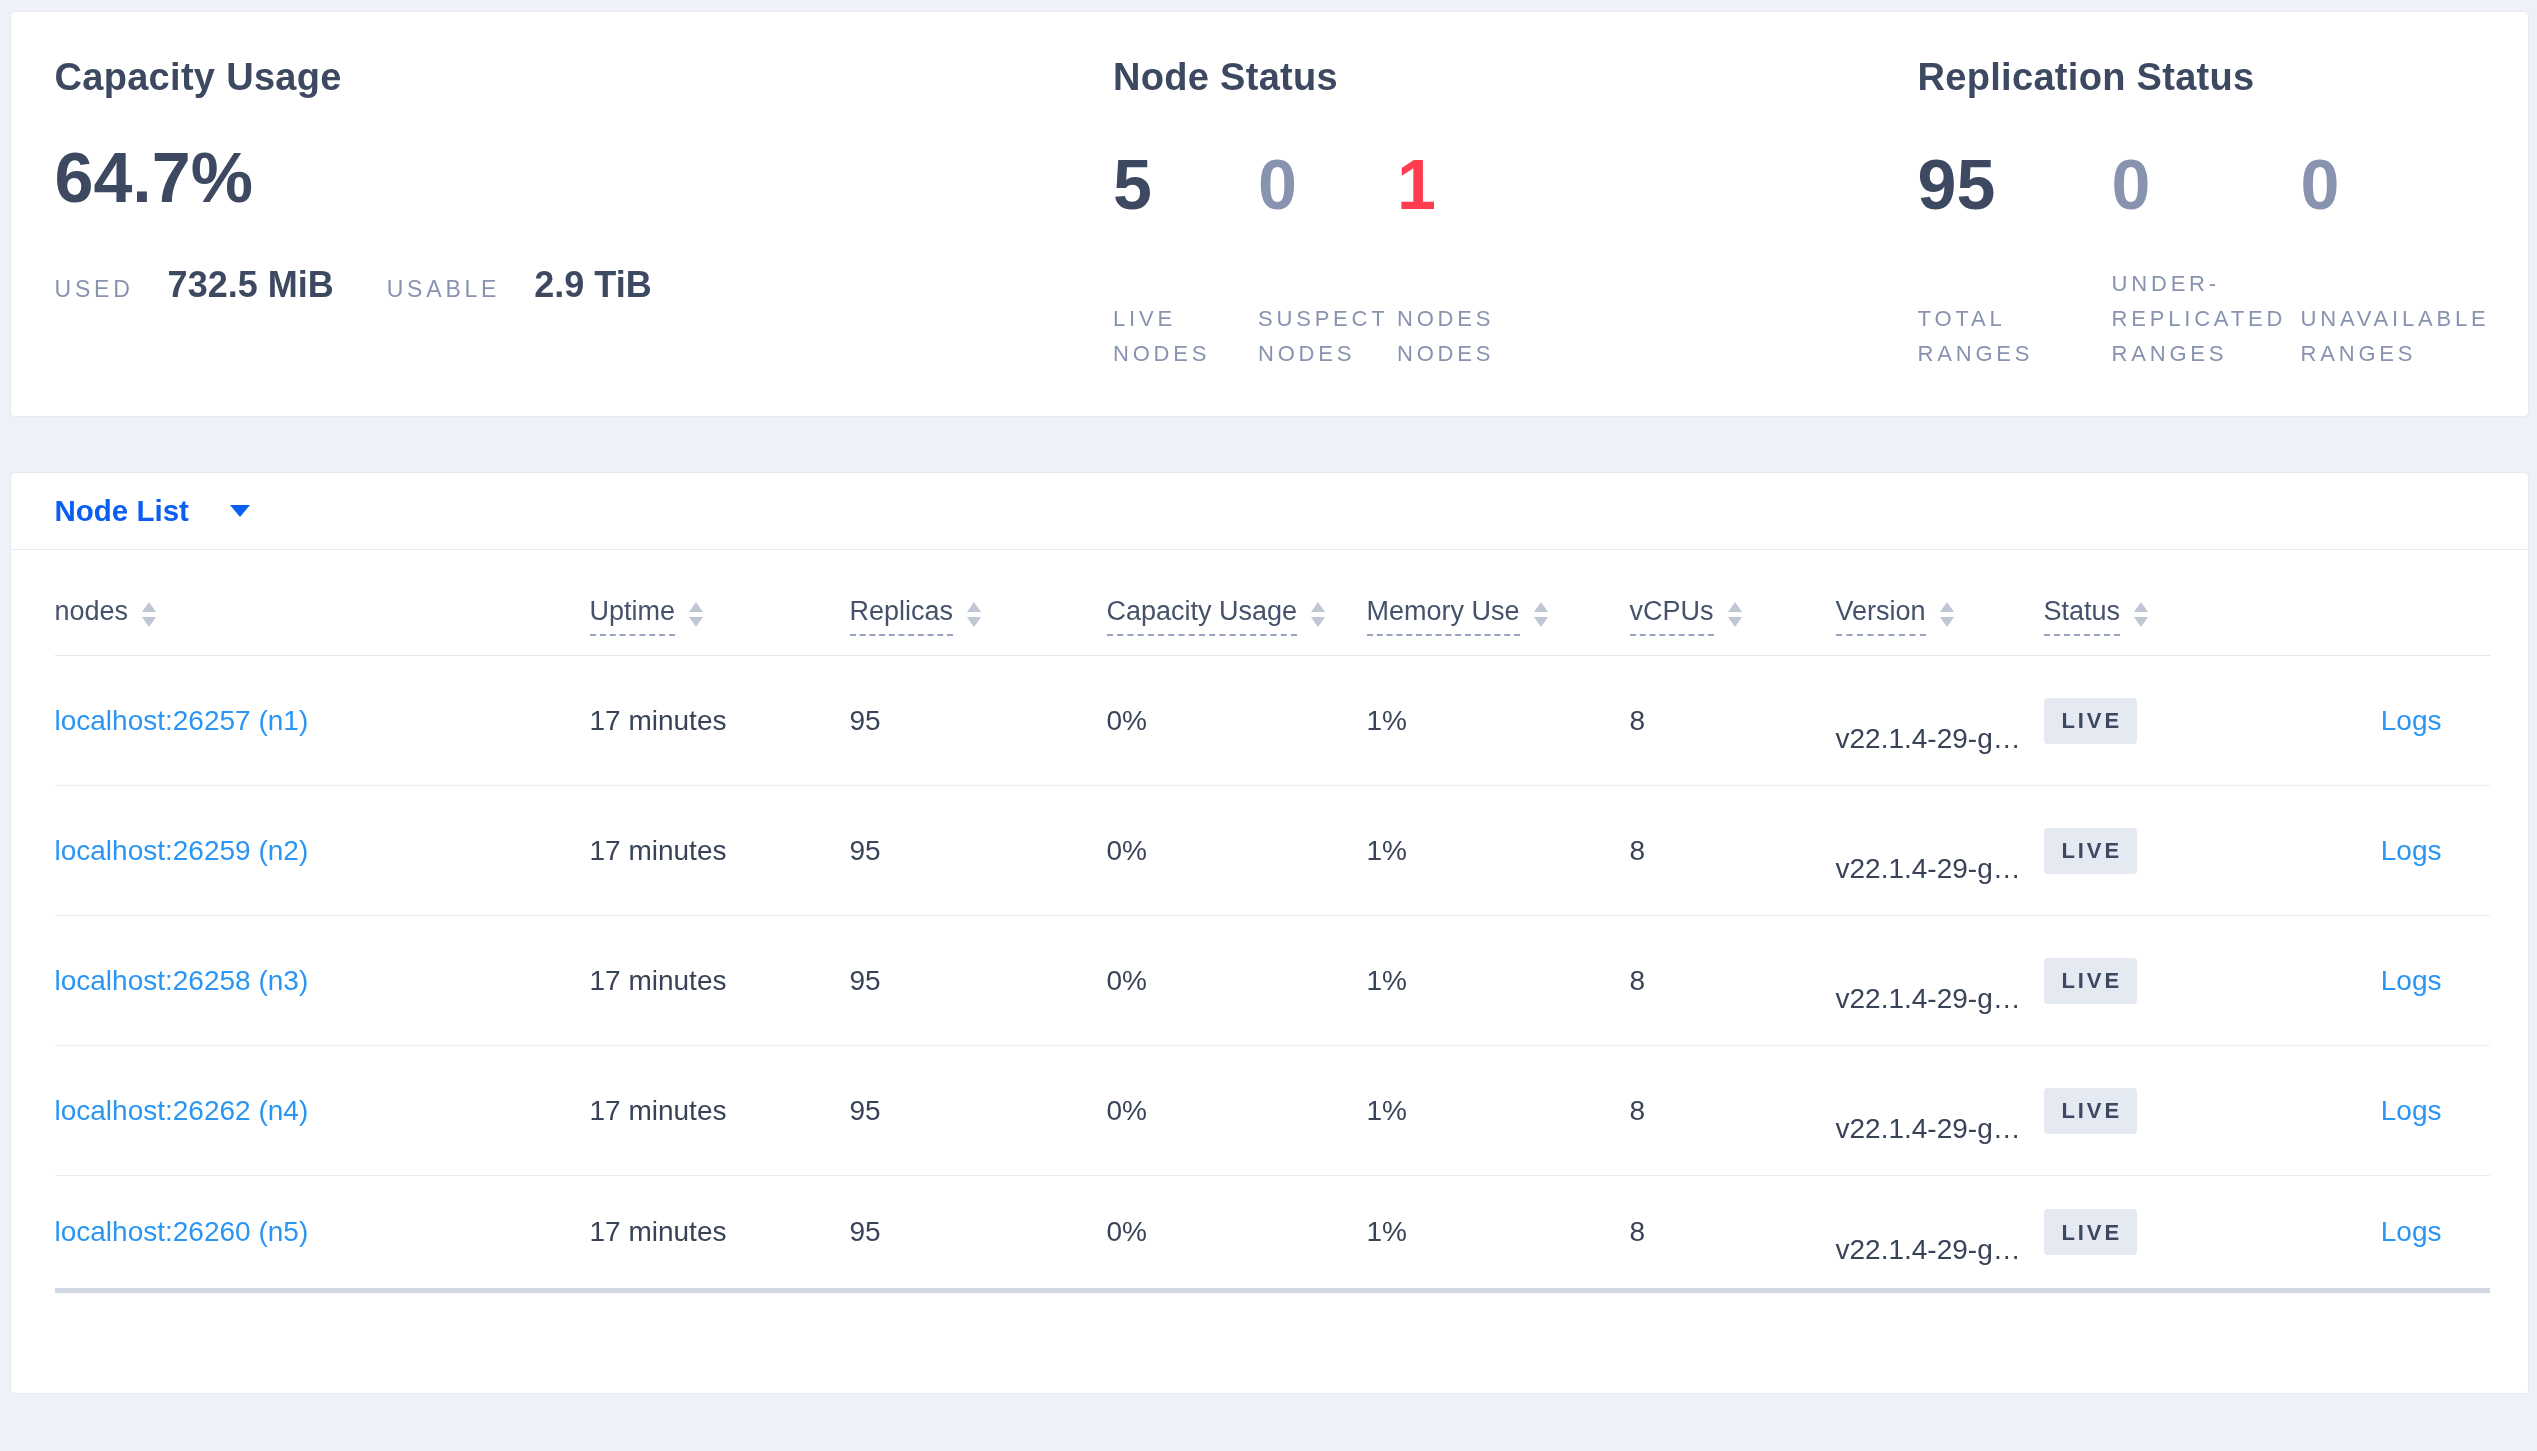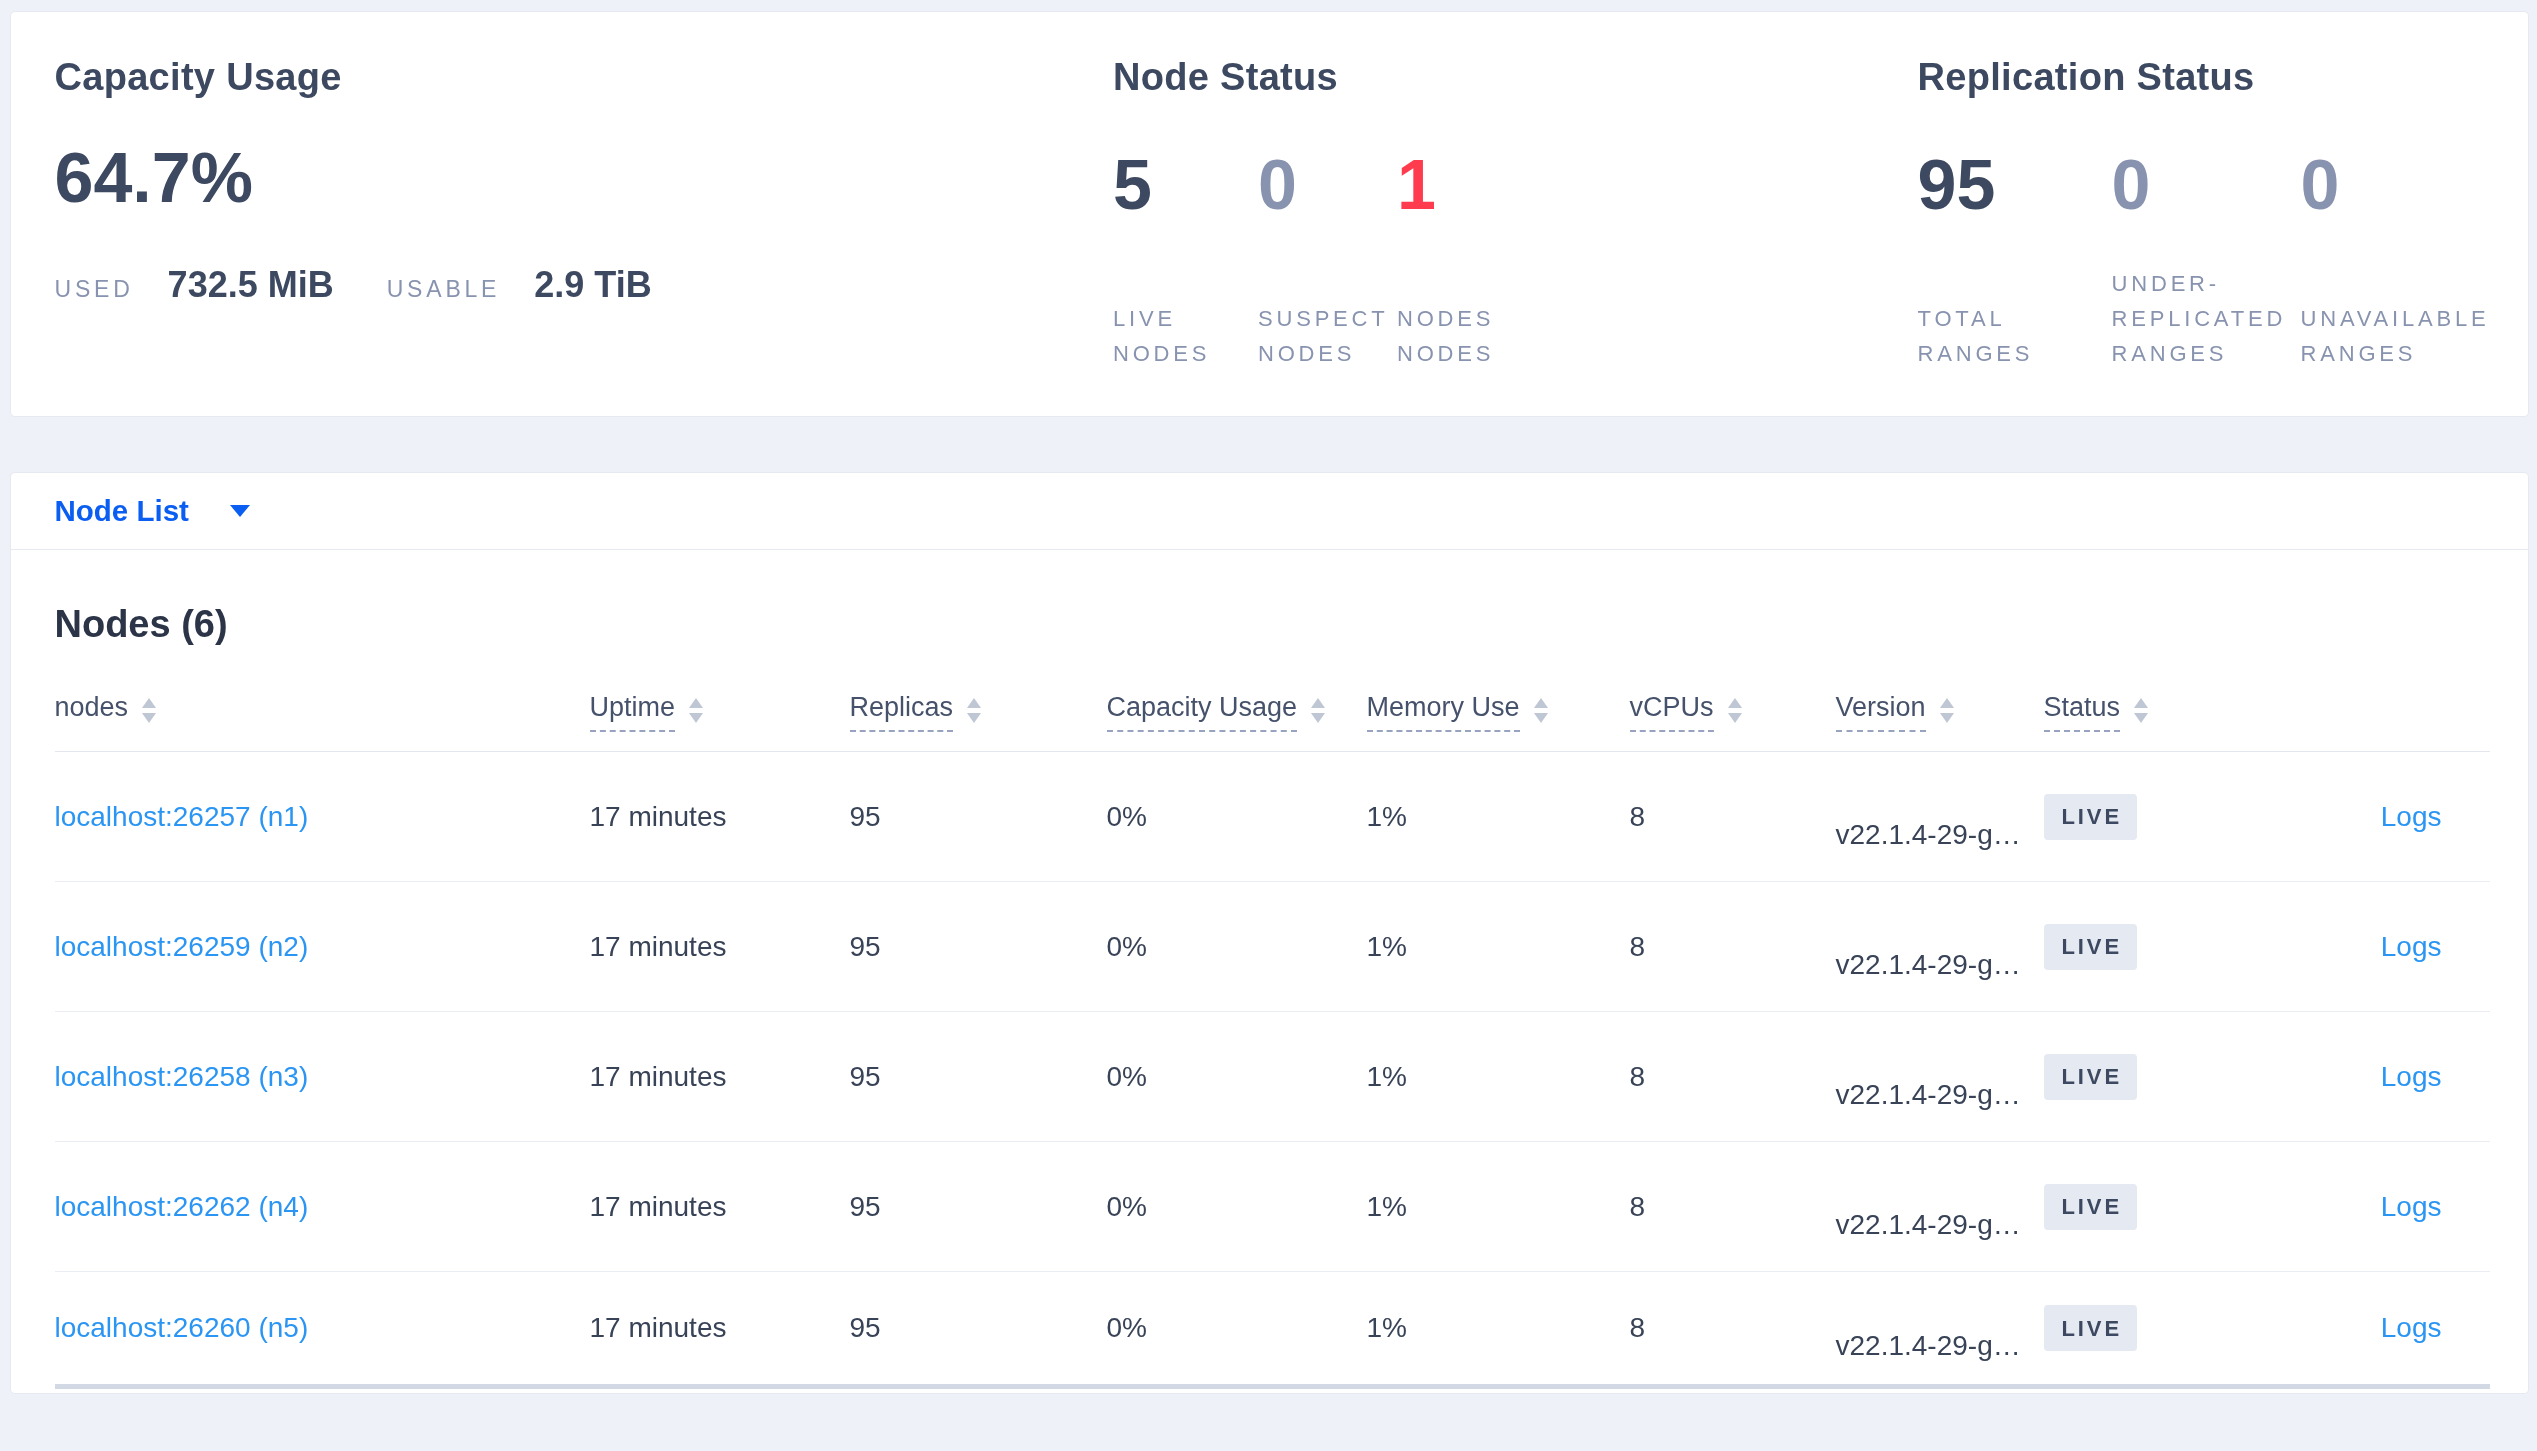--- a/index.html
+++ b/index.html
@@ -264,21 +264,20 @@
       </div>
     </div>
   </div>
 
   <div class="card selector-bar">
     <span class="selector-label">Node List</span>
     <span class="caret-down"></span>
   </div>
 
   <div class="card table-card">
-    <div class="table-title">Nodes (6)</div>
 
     <div class="grid-row thead">
       <div class="th">
         <span class="th-label">nodes</span>
         <span class="sort-icon">
             <i class="tri-up"></i>
             <i class="tri-down"></i>
           </span>
       </div>
       <div class="th">

